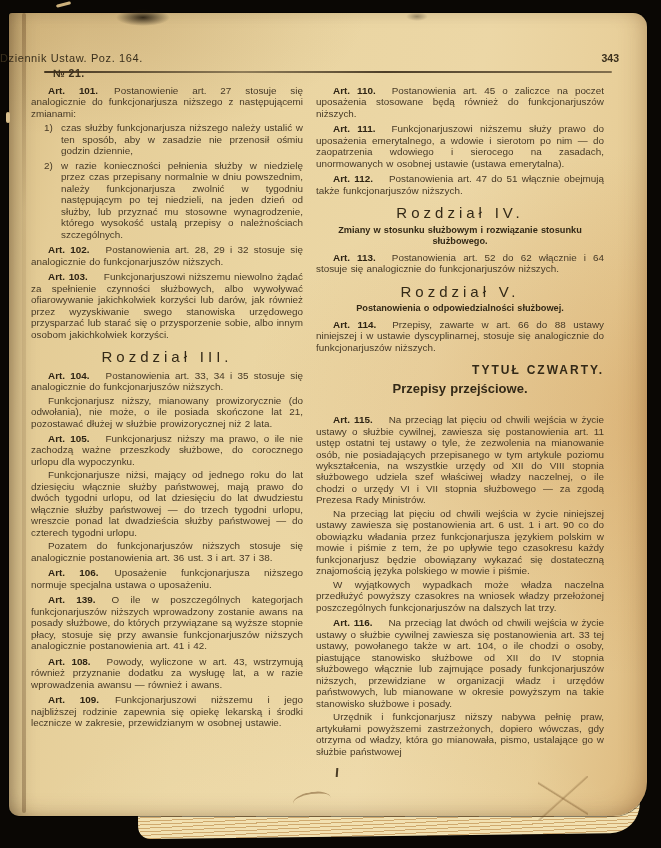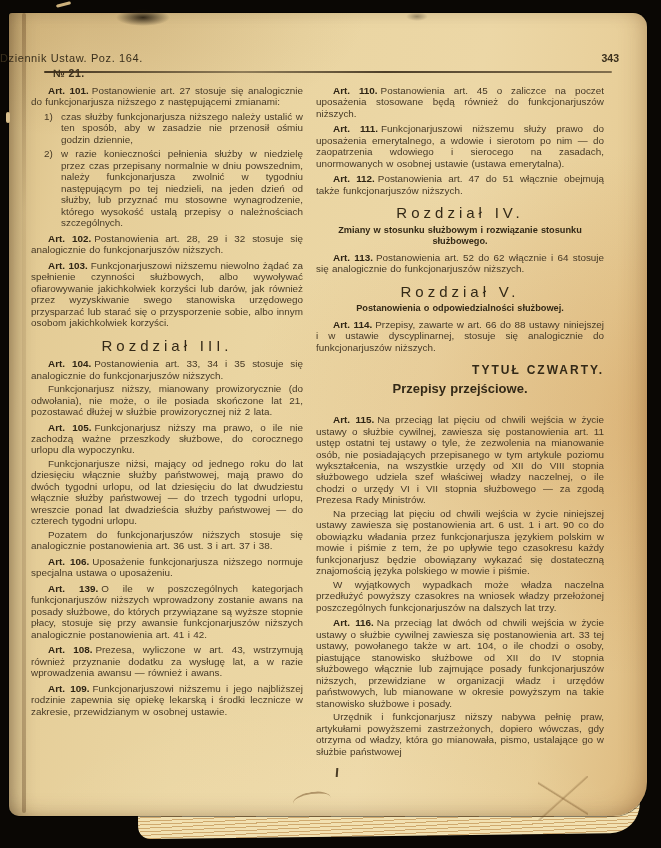--- a/index.html
+++ b/index.html
@@ -64,21 +64,21 @@
   
   .col{
     position:absolute;top:81px;z-index:5;overflow:hidden;
     font-size:9.9px;line-height:1.16;color:#463926;text-align:justify;word-spacing:.6px;
   }
   .col-left{left:31px;width:272px;height:692px;}
   .col-right{left:316px;width:288px;height:696px;}
   .para{margin:0 0 2px;text-indent:17px;}
   .para.art{margin-top:4px;}
   .lead{font-weight:700;color:#2e2414;}
-  .lead:not(:empty){padding-right:3px;}
+  .lead:not(:empty){padding-right:16px;}
   .li{position:relative;margin:3px 0 3px 0;padding-left:30px;text-indent:0;}
   .li .num{position:absolute;left:13px;}
   .h-roz{text-align:center;font-weight:400;font-size:15px;letter-spacing:4px;margin:8px 0 3px;color:#332917;text-indent:0;}
   .h-sub{text-align:center;font-weight:700;font-size:9.2px;line-height:1.25;margin:0 0 4px;color:#332917;text-indent:0;}
   .h-tytul{text-align:right;font-weight:700;font-size:12px;letter-spacing:2px;margin:11px 0 3px;color:#332917;text-indent:0;}
   .h-sub2{text-align:center;font-weight:700;font-size:13px;margin:0 0 18px;color:#332917;text-indent:0;}
 </style>
 </head>
 <body>
 
@@ -107,21 +107,21 @@
   <p class="para art"><b class="lead">Art. 102.</b><span>Postanowienia art. 28, 29 i 32 stosuje się analogicznie do funkcjonarjuszów niższych.</span></p>
   <p class="para art"><b class="lead">Art. 103.</b><span>Funkcjonarjuszowi niższemu niewolno żądać za spełnienie czynności służbowych, albo wywoływać ofiarowywanie jakichkolwiek korzyści lub darów, jak również przez wyzyskiwanie swego stanowiska urzędowego przysparzać lub starać się o przysporzenie sobie, albo innym osobom jakichkolwiek korzyści.</span></p>
   <div class="h-roz">Rozdział III.</div>
   <p class="para art"><b class="lead">Art. 104.</b><span>Postanowienia art. 33, 34 i 35 stosuje się analogicznie do funkcjonarjuszów niższych.</span></p>
   <p class="para">Funkcjonarjusz niższy, mianowany prowizorycznie (do odwołania), nie może, o ile posiada skończone lat 21, pozostawać dłużej w służbie prowizorycznej niż 2 lata.</p>
   <p class="para art"><b class="lead">Art. 105.</b><span>Funkcjonarjusz niższy ma prawo, o ile nie zachodzą ważne przeszkody służbowe, do corocznego urlopu dla wypoczynku.</span></p>
   <p class="para">Funkcjonarjusze niżsi, mający od jednego roku do lat dziesięciu włącznie służby państwowej, mają prawo do dwóch tygodni urlopu, od lat dziesięciu do lat dwudziestu włącznie służby państwowej — do trzech tygodni urlopu, wreszcie ponad lat dwadzieścia służby państwowej — do czterech tygodni urlopu.</p>
   <p class="para">Pozatem do funkcjonarjuszów niższych stosuje się analogicznie postanowienia art. 36 ust. 3 i art. 37 i 38.</p>
   <p class="para art"><b class="lead">Art. 106.</b><span>Uposażenie funkcjonarjusza niższego normuje specjalna ustawa o uposażeniu.</span></p>
   <p class="para art"><b class="lead">Art. 139.</b><span>O ile w poszczególnych kategorjach funkcjonarjuszów niższych wprowadzony zostanie awans na posady służbowe, do których przywiązane są wyższe stopnie płacy, stosuje się przy awansie funkcjonarjuszów niższych analogicznie postanowienia art. 41 i 42.</span></p>
-  <p class="para art"><b class="lead">Art. 108.</b><span>Prezesa, wyliczone w art. 43, wstrzymują również przyznanie dodatku za wysługę lat, a w razie wprowadzenia awansu — również i awans.</span></p>
+  <p class="para art"><b class="lead">Art. 108.</b><span>Powody, wyliczone w art. 43, wstrzymują również przyznanie dodatku za wysługę lat, a w razie wprowadzenia awansu — również i awans.</span></p>
   <p class="para art"><b class="lead">Art. 109.</b><span>Funkcjonarjuszowi niższemu i jego najbliższej rodzinie zapewnia się opiekę lekarską i środki lecznicze w zakresie, przewidzianym w osobnej ustawie.</span></p>
 </div>
 
 <div class="col col-right">
   <p class="para art"><b class="lead">Art. 110.</b><span>Postanowienia art. 45 o zaliczce na poczet uposażenia stosowane będą również do funkcjonarjuszów niższych.</span></p>
   <p class="para art"><b class="lead">Art. 111.</b><span>Funkcjonarjuszowi niższemu służy prawo do uposażenia emerytalnego, a wdowie i sierotom po nim — do zaopatrzenia wdowiego i sierocego na zasadach, unormowanych w osobnej ustawie (ustawa emerytalna).</span></p>
   <p class="para art"><b class="lead">Art. 112.</b><span>Postanowienia art. 47 do 51 włącznie obejmują także funkcjonarjuszów niższych.</span></p>
   <div class="h-roz">Rozdział IV.</div>
   <div class="h-sub">Zmiany w stosunku służbowym i rozwiązanie stosunku służbowego.</div>
   <p class="para art"><b class="lead">Art. 113.</b><span>Postanowienia art. 52 do 62 włącznie i 64 stosuje się analogicznie do funkcjonarjuszów niższych.</span></p>

